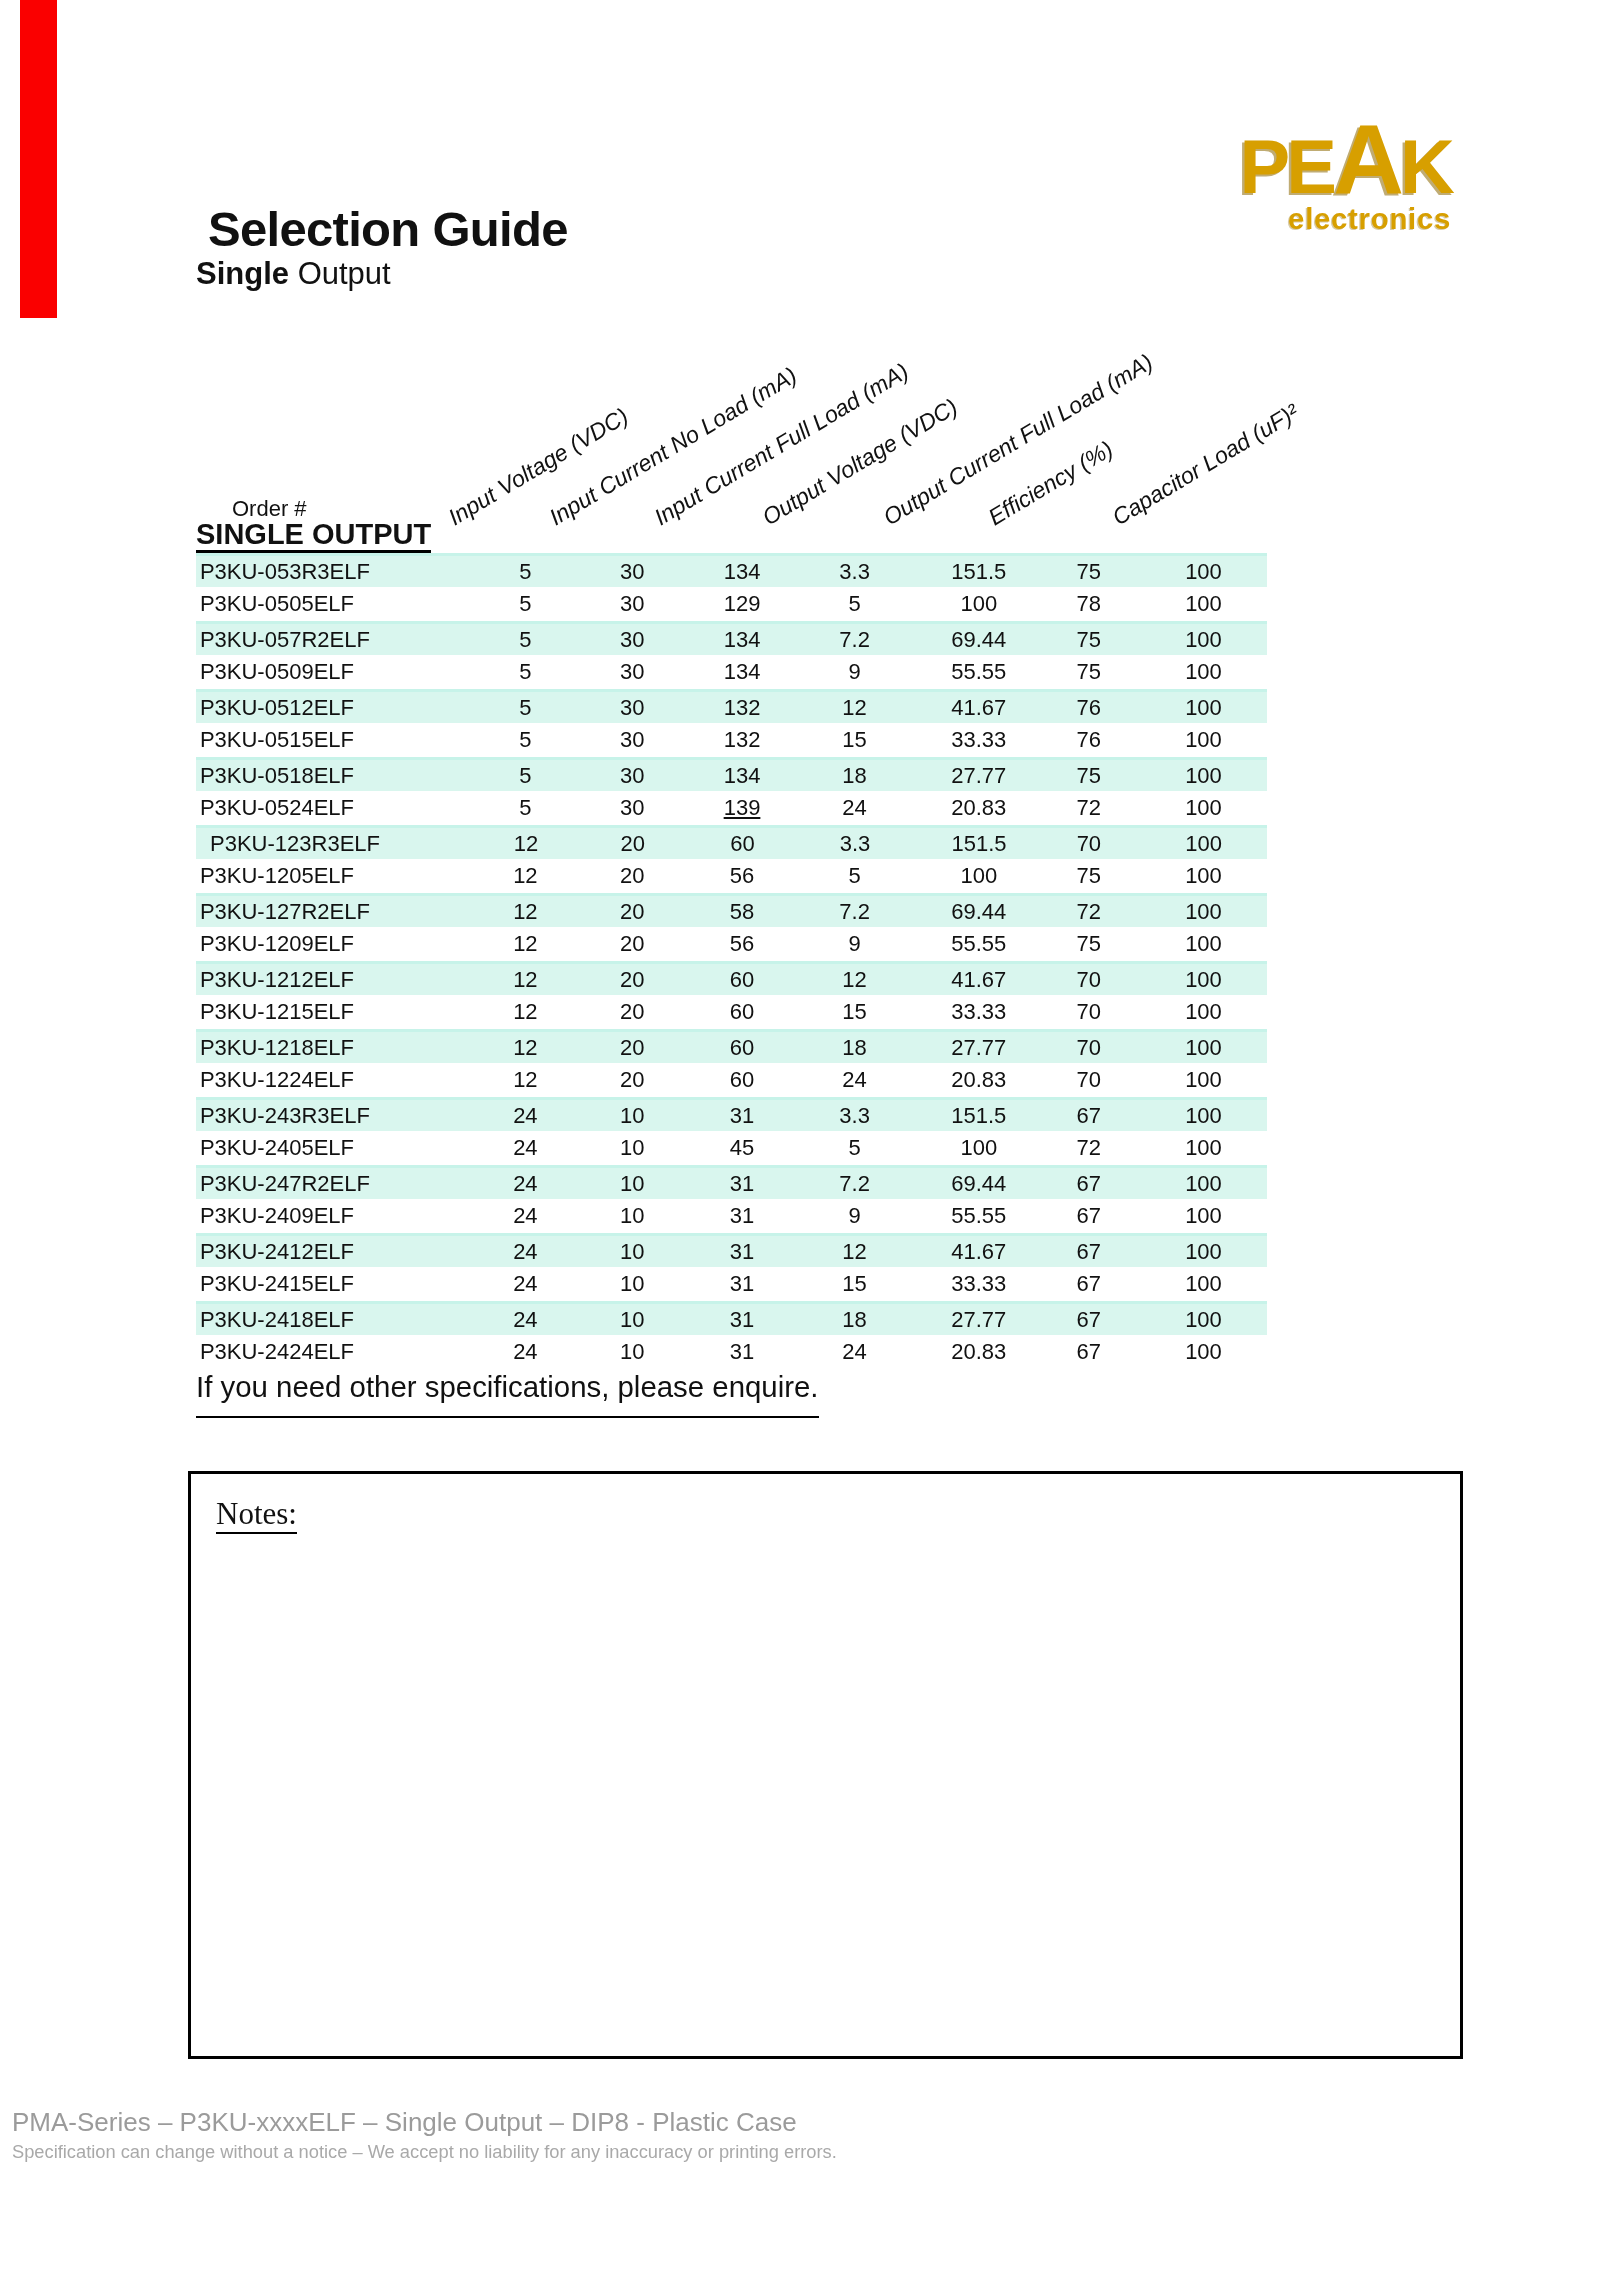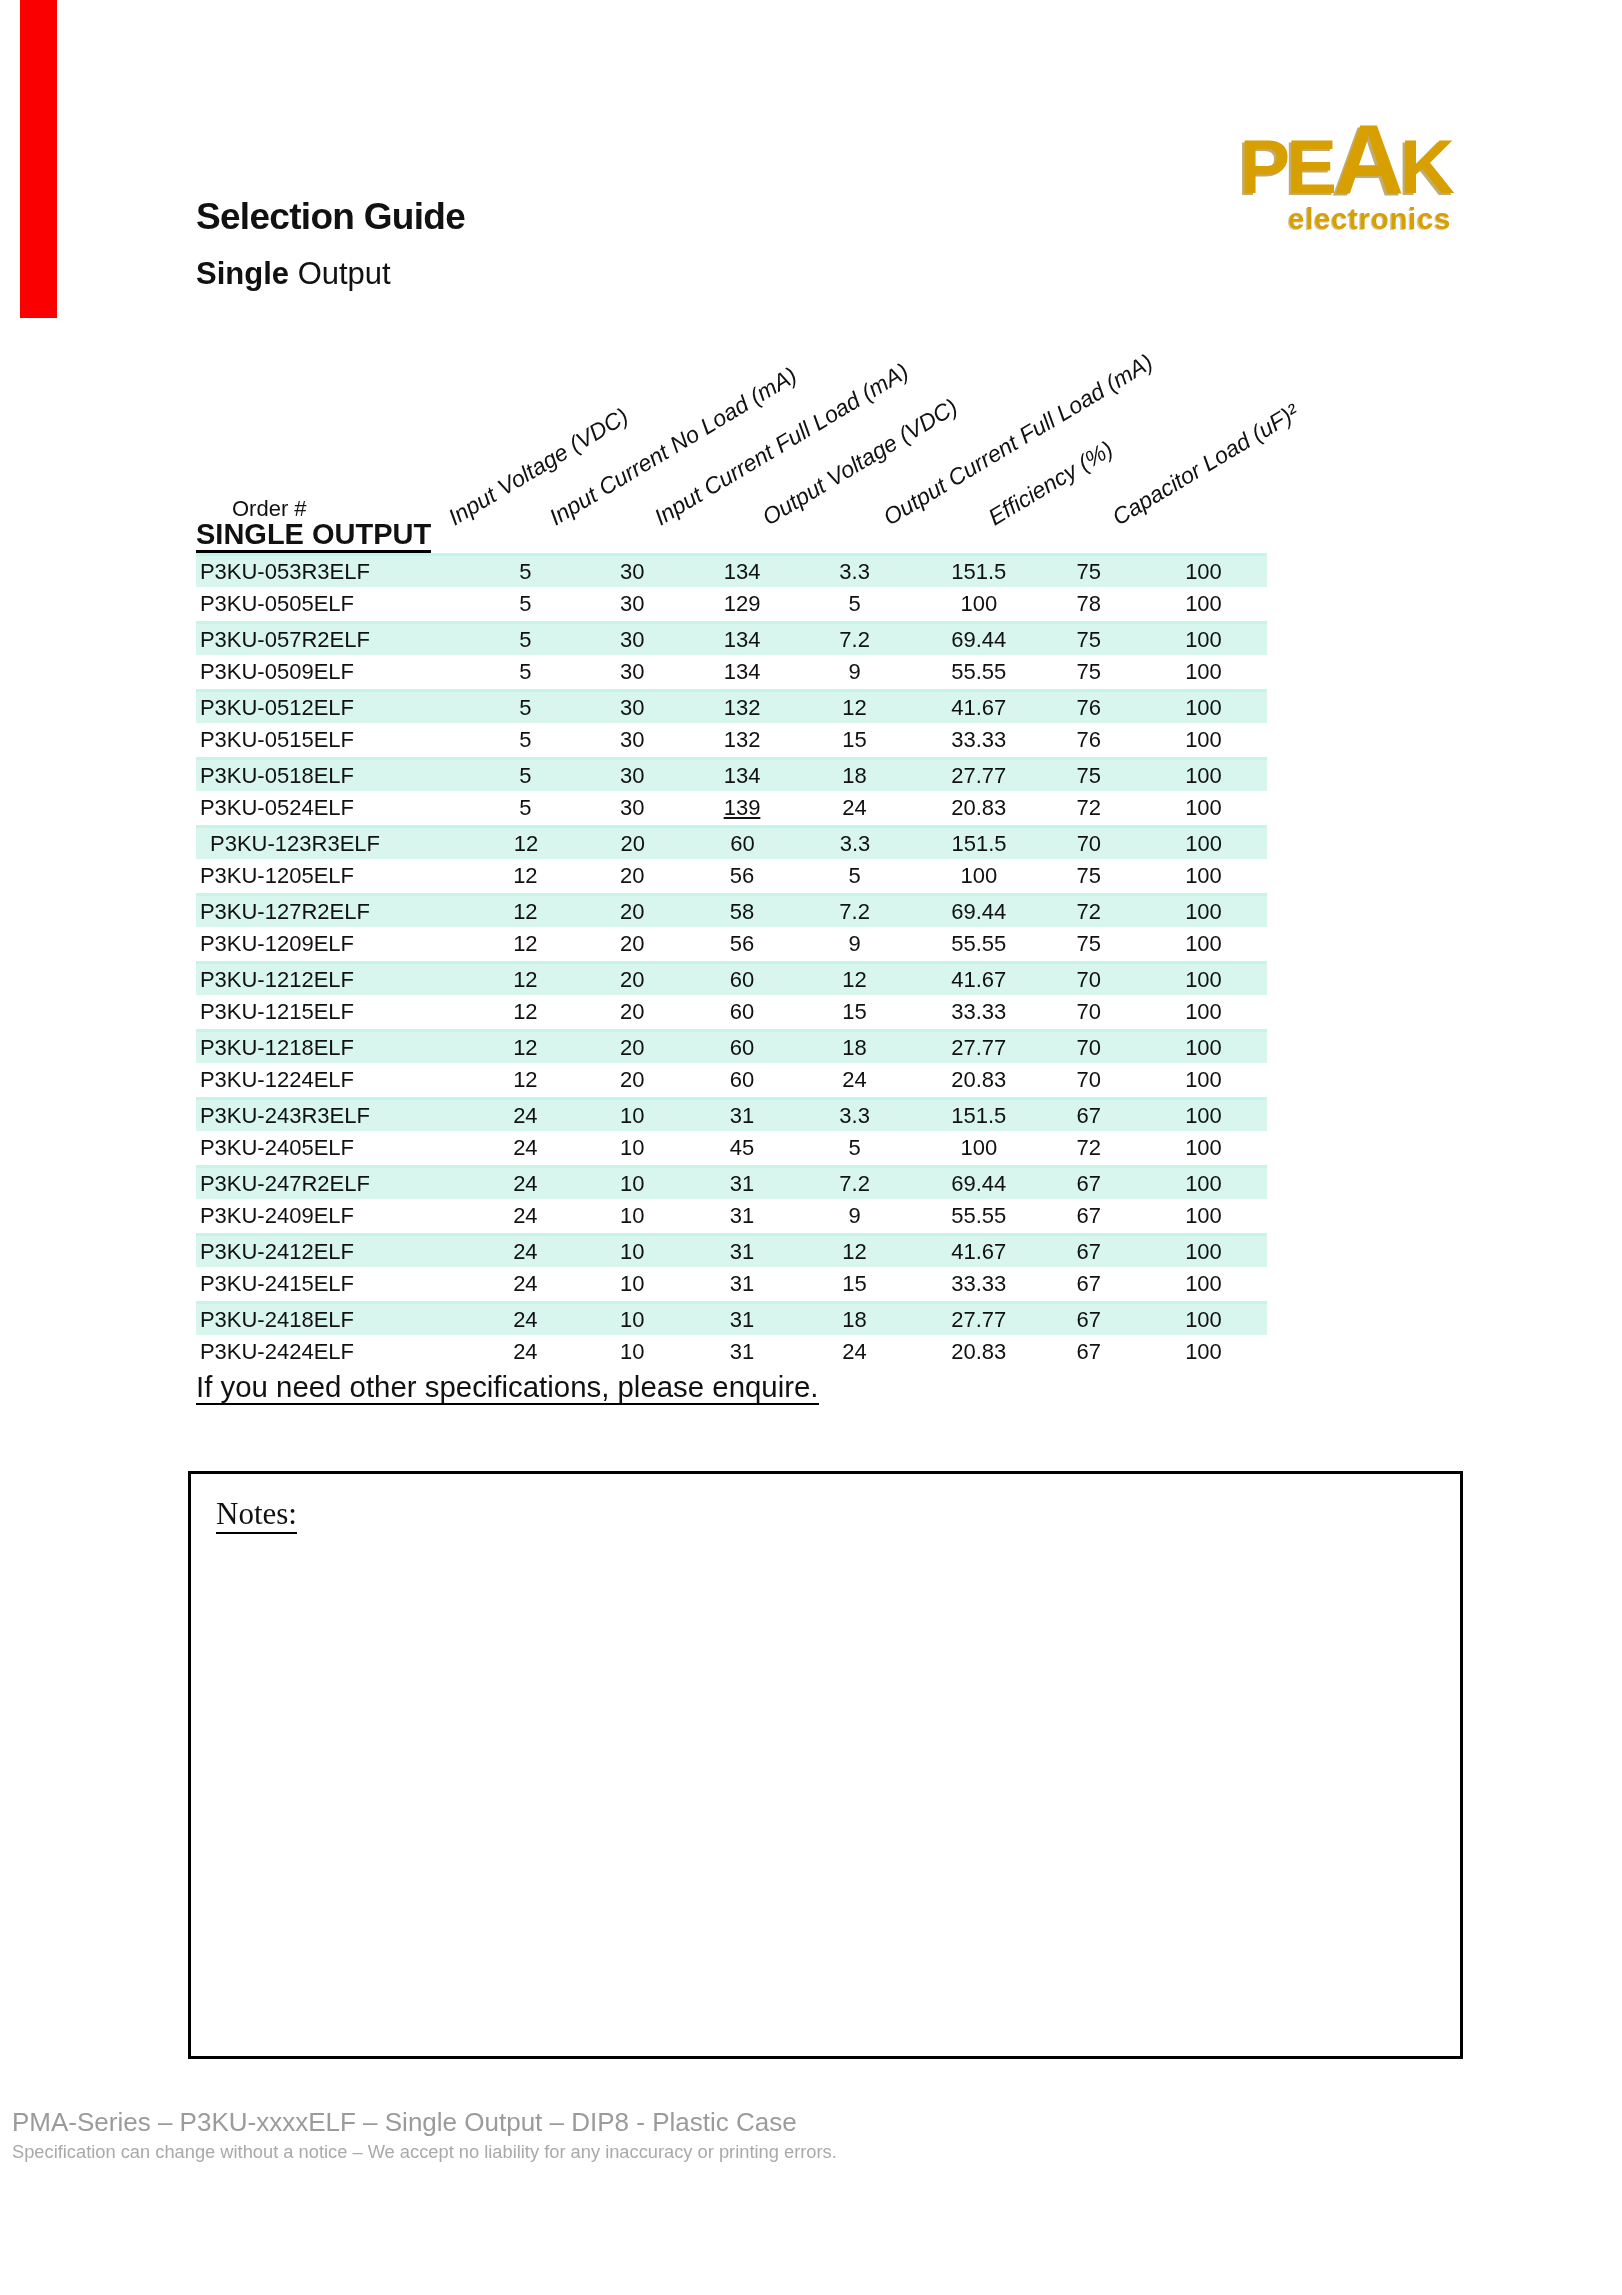--- a/index.html
+++ b/index.html
@@ -3,21 +3,21 @@
 <meta charset="utf-8">
 <style>
   html,body{margin:0;padding:0;background:#ffffff;}
   body{width:1622px;height:2295px;position:relative;font-family:"Liberation Sans",sans-serif;color:#111;}
   .page{position:absolute;inset:0;background:#fff;overflow:hidden;}
 
   
   .red-bar{position:absolute;left:19.6px;top:0;width:37px;height:318px;background:var(--accent-red,#fa0000);}
 
   
-  .page-title{position:absolute;left:196px;top:196px;margin:0;font-size:37px;line-height:42px;font-weight:700;letter-spacing:-0.7px;}
+  .page-title{position:absolute;left:196px;top:196px;margin:12px;font-size:49px;line-height:42px;font-weight:700;letter-spacing:-0.7px;}
   .page-subtitle{position:absolute;left:196px;top:257px;font-size:31px;line-height:33px;font-weight:400;}
   .page-subtitle .sub-b{font-weight:700;}
 
   
   .logo{position:absolute;right:171px;top:110px;text-align:right;color:var(--gold,#d79f00);}
   .logo-word{display:flex;align-items:baseline;justify-content:flex-end;font-weight:700;letter-spacing:-3.9px;
              text-shadow:-2.6px 2px 0 rgba(141,103,0,.55);line-height:1;}
   .logo-word .lg{font-size:76px;}
   .logo-word .lg-big{font-size:98px;}
   .logo-sub{font-weight:700;font-size:29.4px;letter-spacing:0.7px;margin-top:-6.5px;text-shadow:-1.3px 1.3px 0 rgba(141,103,0,.35);}
@@ -30,21 +30,21 @@
                    border-bottom:3.3px solid #000;padding-bottom:0.7px;}
 
   .rows{position:absolute;left:196px;top:553px;width:1071px;}
   .trow{display:flex;height:34px;box-sizing:border-box;align-items:center;font-size:22px;gap:16px;}
   .trow.hl{background:var(--hl,#d9f6ee);border-top:3.3px solid #c7f3e9;}
   .tcell{box-sizing:border-box;overflow:visible;white-space:nowrap;}
   .c-order{text-align:left;padding-left:3.9px;}
   .c-num{text-align:center;}
 
   .enquire{position:absolute;left:196px;top:1370px;font-size:29.4px;line-height:33px;border-bottom:2.6px solid #000;
-           padding-bottom:0;}
+           padding-bottom:13px;}
 
   .notes-box{position:absolute;left:188px;top:1471px;width:1275px;height:588px;border:3.3px solid #000;box-sizing:border-box;}
   .notes-label{position:absolute;left:25px;top:22px;font-family:"Liberation Serif",serif;font-size:31px;line-height:35px;
                border-bottom:2.6px solid #000;padding-bottom:1.3px;}
 
   footer{position:absolute;left:0;top:2107px;width:100%;text-align:left;color:var(--fgray,#9b9b9b);margin-left:12px;}
   .f1{font-size:26px;line-height:30px;}
   .f2{font-size:18.3px;line-height:22px;margin-top:3.9px;color:#a9a9a9;}
   .f3{font-size:23.6px;line-height:26px;margin-top:5.2px;}
 </style>

